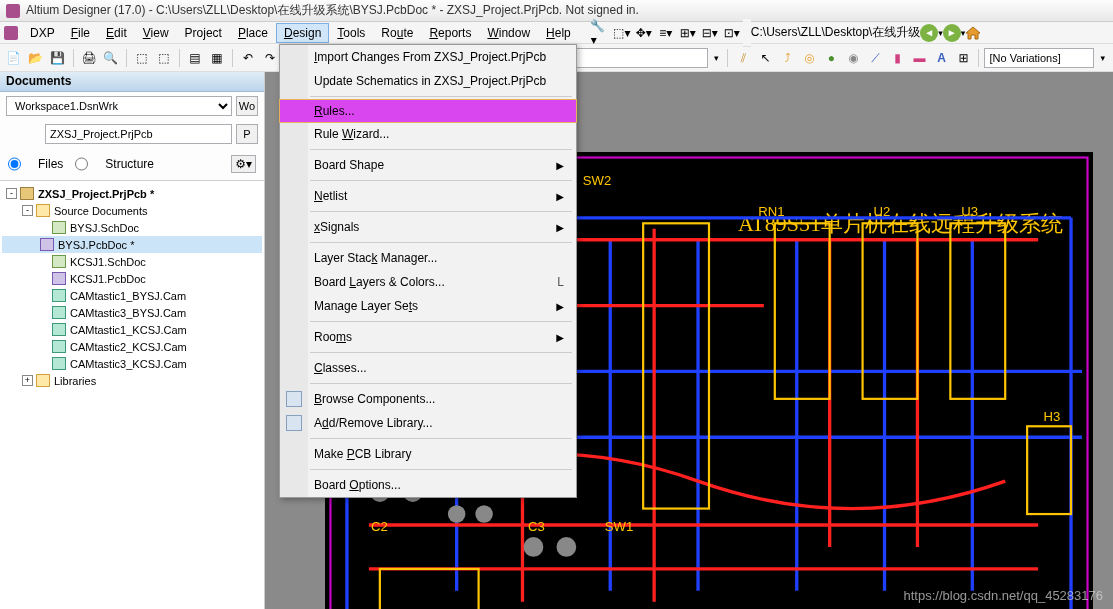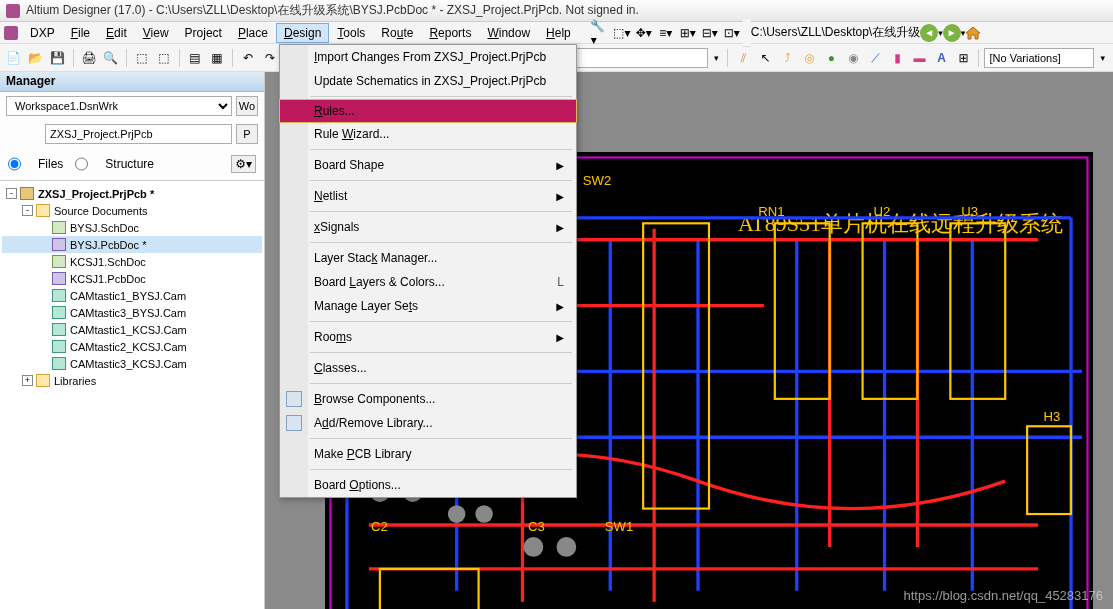--- a/index.html
+++ b/index.html
@@ -46,21 +46,21 @@
 
 .pcb-area { flex: 1; background: #8a8a8a; position: relative; overflow: hidden; }
 .pcb-board { position: absolute; left: 60px; top: 80px; right: 20px; bottom: 0; background: #000; }
 .pcb-text { position: absolute; right: 30px; top: 10px; color: #ffc600; font-size: 22px; font-family: SimSun, serif; margin-top: 47px; }
 .pcb-svg { position: absolute; inset: 0; }
 .watermark { position: absolute; right: 10px; bottom: 6px; color: #d8d8d8; font-size: 13px; opacity: 0.7; }
 
 .dropdown-menu { position: absolute; left: 279px; top: 44px; width: 298px; background: #f2f2f2; border: 1px solid #9a9a9a; box-shadow: 2px 2px 6px rgba(0,0,0,0.3); z-index: 100; }
 .dropdown-menu .gutter { position: absolute; left: 0; top: 0; bottom: 0; width: 28px; background: #e8e8e8; }
 .dropdown-menu .mi { position: relative; height: 24px; display: flex; align-items: center; padding-left: 34px; padding-right: 12px; }
-.dropdown-menu .mi.highlighted { background: #be185d; border: 1px solid #e5b45a; margin: -1px; }
+.dropdown-menu .mi.highlighted { background: #d946ef; border: 1px solid #e5b45a; margin: -1px; }
 .dropdown-menu .mi .shortcut { margin-left: auto; color: #555; }
 .dropdown-menu .mi .arrow { margin-left: auto; font-size: 10px; }
 .dropdown-menu .sep { height: 1px; background: #ccc; margin: 3px 4px 3px 30px; }
 .dropdown-menu .mi .micon { position: absolute; left: 6px; width: 16px; height: 16px; }
 .dropdown-menu .mi u { text-decoration: underline; }
 
 .nav-circle { width: 18px; height: 18px; border-radius: 50%; display: inline-flex; align-items: center; justify-content: center; color: #fff; font-size: 10px; }
 .nav-back { background: #7cb342; }
 .nav-fwd { background: #7cb342; }
 .nav-home { width: 16px; height: 14px; }
@@ -140,21 +140,21 @@
   <span class="tb-btn" style="color:#3a60c0;font-weight:bold">A</span>
   <span class="tb-btn">⊞</span>
   <span class="tb-sep"></span>
   <span class="combo" style="width:110px">[No Variations]</span>
   <span style="font-size:9px;margin:0 4px">▾</span>
 </div>
 
 <div class="main">
 
   <div class="projects-panel">
-    <div class="panel-header">Manager</div>
+    <div class="panel-header">Documents</div>
     <div class="row">
       <select style="flex:1"><option>Workspace1.DsnWrk</option></select>
       <button class="wbtn">Wo</button>
     </div>
     <div class="row">
       <input style="flex: 1 1 0%; margin-left: 39px;" value="ZXSJ_Project.PrjPcb">
       <button class="wbtn">P</button>
     </div>
     <div class="radios">
       <label>
@@ -177,21 +177,21 @@
         <div class="tree-item" style="padding-left: 20px;">
           <span class="exp">-</span>
           <span class="ficon icon-folder"></span>
           <span class="label">Source Documents</span>
         </div>
         <div class="tree-item" style="padding-left: 36px;">
           <span class="exp none"></span>
           <span class="ficon icon-sch"></span>
           <span class="label">BYSJ.SchDoc</span>
         </div>
-        <div class="tree-item selected" style="padding-left: 36px;">
+        <div class="tree-item selected" style="padding-left: 24px;">
           <span class="exp none"></span>
           <span class="ficon icon-pcb"></span>
           <span class="label">BYSJ.PcbDoc *</span>
         </div>
         <div class="tree-item" style="padding-left: 36px;">
           <span class="exp none"></span>
           <span class="ficon icon-sch"></span>
           <span class="label">KCSJ1.SchDoc</span>
         </div>
         <div class="tree-item" style="padding-left: 36px;">

